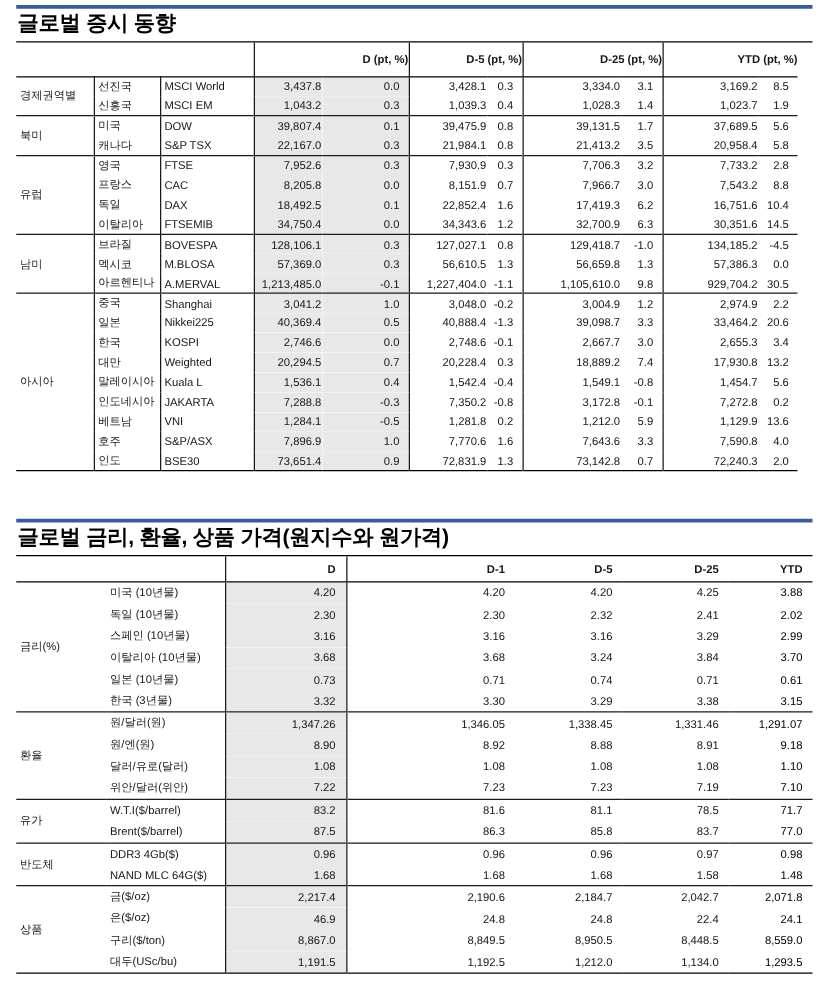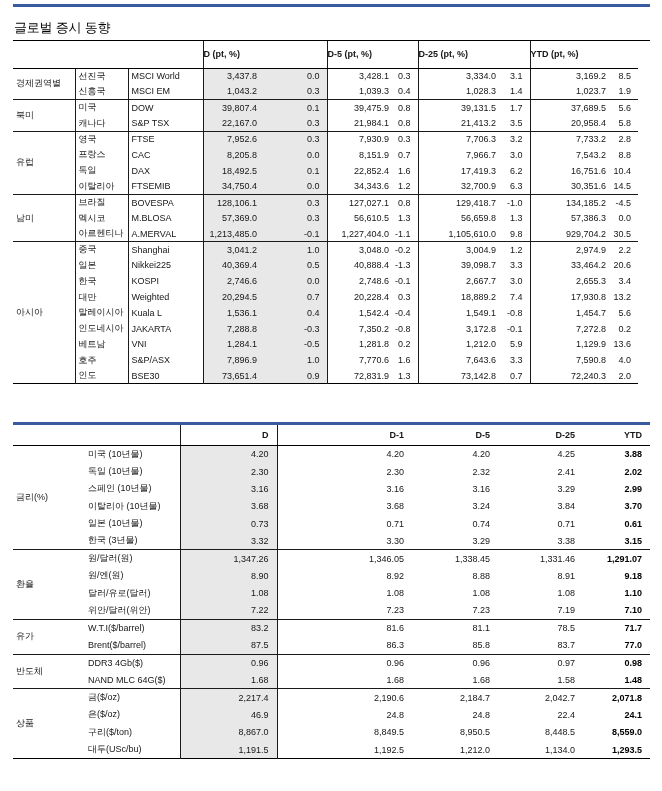--- a/index.html
+++ b/index.html
@@ -7,33 +7,33 @@
   body {
     width: 662px; height: 791px;
     font-family: "Liberation Sans", sans-serif;
     color: #111; overflow: hidden;
   }
   .page { padding: 4px 12px 0 13px; }
 
   .rule-blue { height: 3px; background: var(--accent, #3A5A9F); }
 
   .sec-title {
-    font-size: 13px; font-weight: normal; color: #000;
-    padding: 12px 1px 3px 1px;
+    font-size: 17px; font-weight: bold; color: #000;
+    padding: 0 1px 3px 1px;
     border-bottom: 1.2px solid #000;
     letter-spacing: -0.2px;
   }
 
   table { border-collapse: collapse; table-layout: fixed; font-size: 9px; color: #161616; }
   th, td { overflow: hidden; white-space: nowrap; vertical-align: middle; font-weight: normal; }
 
   
   #market-table { width: 625px; border-bottom: 1.5px solid #000; }
   #market-table thead th {
-    height: 27px; font-weight: bold; border-bottom: 1px solid #000; text-align: left;
+    height: 27px; font-weight: bold; border-bottom: 1px solid #000; text-align: right;
   }
   #market-table tbody { border-top: 1px solid #1a1a1a; }
   #market-table td { height: 15.8px; }
   .lblcell { text-align: left; padding-left: 3px; }
   .br  { border-right: 1px solid #1a1a1a; }
   .num { text-align: right; padding-right: 1px; }
   .pct { text-align: right; padding-right: 7px; }
   .shade { background: var(--shade, #E8E8E8); }
 
   .note { font-size: 7.5px; color: #3d3d3d; padding: 4px 0 0 1px; letter-spacing: -0.1px; }
@@ -42,21 +42,21 @@
   .sec2 { margin-top: 38px; }
   #macro-table { width: 637px; border-bottom: 1.5px solid #000; }
   #macro-table thead th {
     height: 20px; font-weight: bold; border-bottom: 1px solid #000;
     text-align: right; padding-right: 8px;
   }
   #macro-table tbody { border-top: 1px solid #1a1a1a; }
   #macro-table td { height: 17.4px; }
   #macro-table .num { padding-right: 8px; }
   .dcol { border-left: 1px solid #1a1a1a; border-right: 1px solid #1a1a1a; }
-  .bold { font-weight: bold; color: #000; }
+  .bold { font-weight: normal; color: #000; }
 </style>
 </head>
 <body>
 
 <div class="page">
 
   <div class="sec1">
     <div class="rule-blue"></div>
     <div class="sec-title">글로벌 증시 동향</div>
 
@@ -337,20 +337,21 @@
             <td class="num">72,240.3</td>
             <td class="pct">2.0</td>
           </tr>
         </tbody>
       </table>
 
   </div>
 
   <div class="sec2">
     <div class="rule-blue"></div>
+    <div class="sec-title">글로벌 금리, 환율, 상품 가격(원지수와 원가격)</div>
 
     <table id="macro-table">
       <colgroup>
         <col style="width:72px">
           <col style="width:95px">
         <col style="width:97px">
           <col style="width:135px">
           <col style="width:86px">
         <col style="width:85px">
           <col style="width:67px">

